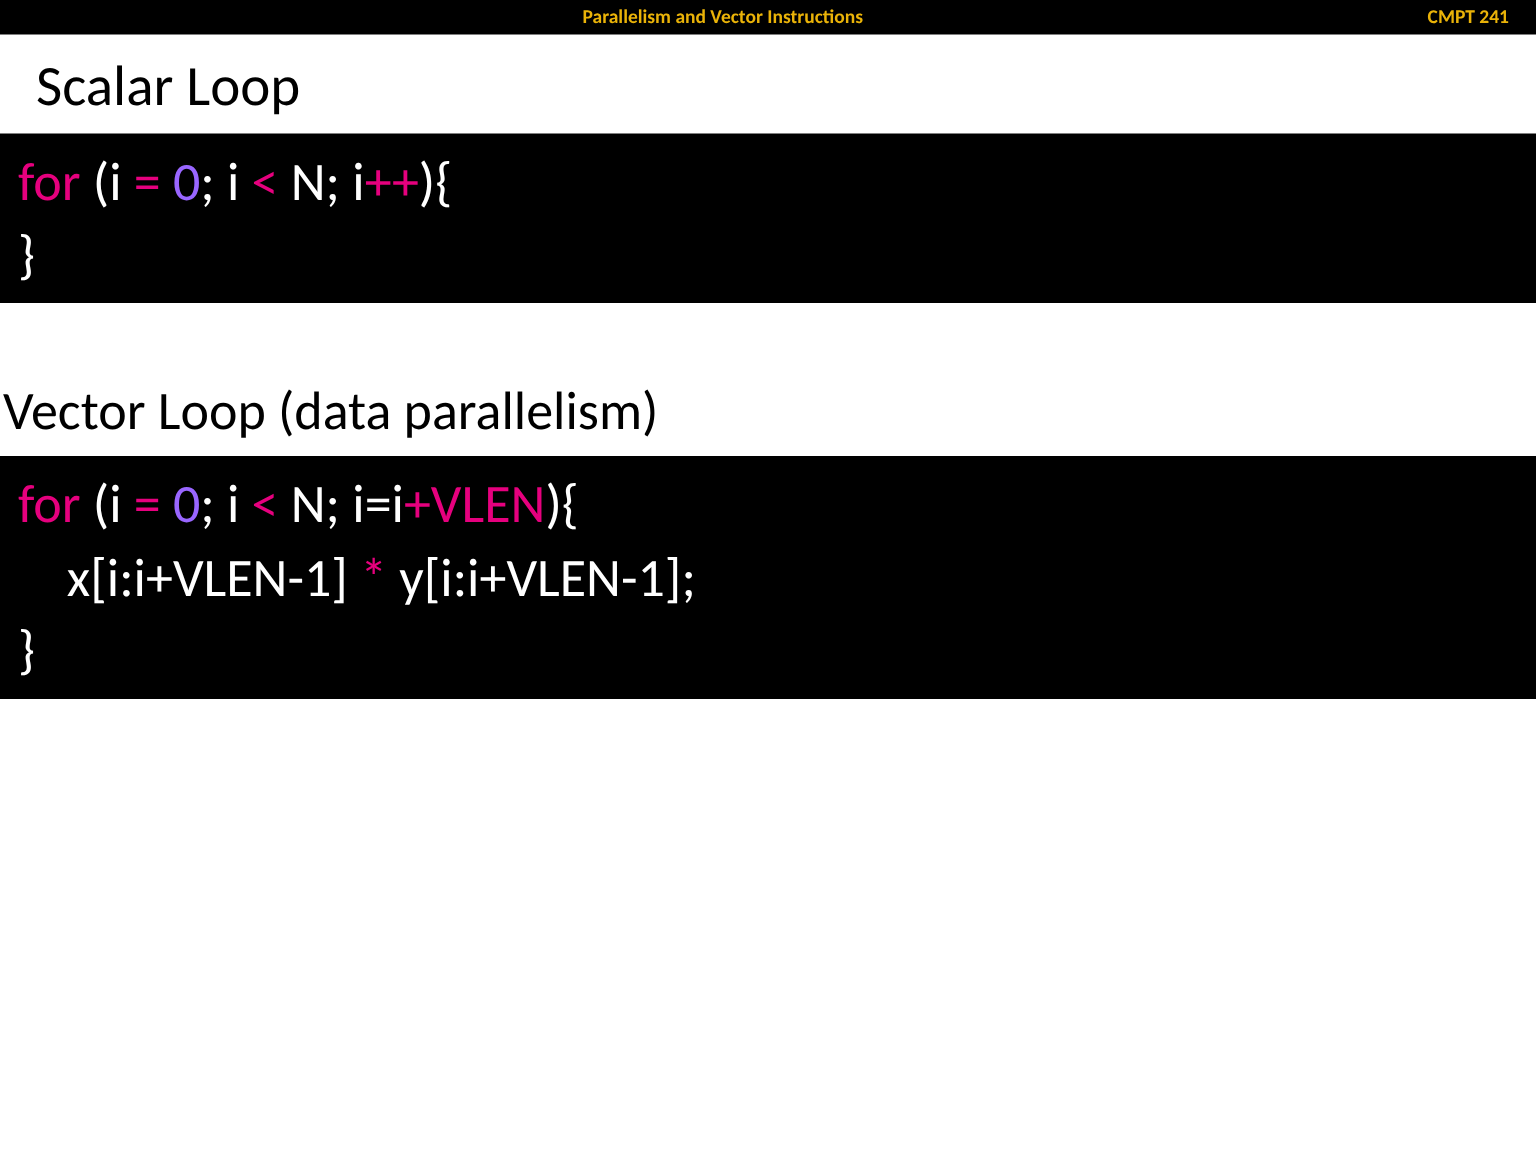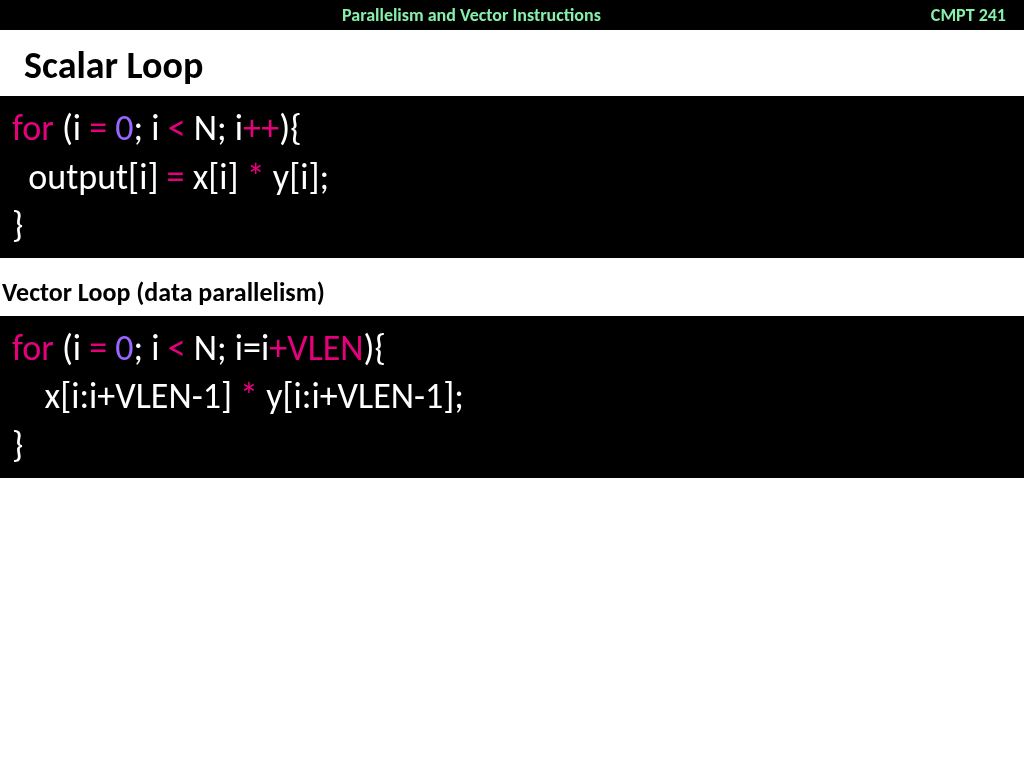--- a/index.html
+++ b/index.html
@@ -6,43 +6,44 @@
       margin: 0;
       padding: 0;
       width: 1024px;
       height: 768px;
       font-family: Calibri, Arial, sans-serif;
       background: white;
       overflow: hidden;
     }
     .banner {
       background: black;
-      color: #86efac;
+      color: #eab308;
       font-weight: bold;
       display: flex;
       justify-content: space-between;
       padding: 4px 12px;
-      font-size: 18px;
+      font-size: 13px;
     }
     .banner-center {
       flex: 1;
       text-align: center;
     }
     .banner-right {
       padding-right: 6px;
     }
     .section-heading {
       font-size: 38px;
-      font-weight: bold;
+      font-weight: normal;
       color: black;
       padding: 12px 24px 8px 24px;
     }
     .section-heading.sub {
       padding: 18px 6px 8px 2px;
-      font-size: 26px;
+      font-size: 36px;
+      margin-top: 32px;
     }
     .code-block {
       background: black;
       color: white;
       font-family: Calibri, Arial, sans-serif;
       font-size: 36px;
       padding: 8px 4px 8px 12px;
       line-height: 1.35;
     }
     .code-line {
@@ -58,21 +59,20 @@
 <div class="banner">
   <span></span>
   <span class="banner-center">Parallelism and Vector Instructions</span>
   <span class="banner-right">CMPT 241</span>
 </div>
 
 <div class="section-heading">Scalar Loop</div>
 
 <div class="code-block">
   <div class="code-line"><span class="kw">for </span><span class="txt">(i </span><span class="kw">= </span><span class="num">0</span><span class="txt">; i </span><span class="kw">&lt; </span><span class="txt">N; i</span><span class="kw">++</span><span class="txt">){</span></div>
-  <div class="code-line"><span class="txt">  output[i] </span><span class="kw">= </span><span class="txt">x[i] </span><span class="kw">* </span><span class="txt">y[i];</span></div>
   <div class="code-line"><span class="txt">}</span></div>
 </div>
 
 <div class="section-heading sub">Vector Loop (data parallelism)</div>
 
 <div class="code-block">
   <div class="code-line"><span class="kw">for </span><span class="txt">(i </span><span class="kw">= </span><span class="num">0</span><span class="txt">; i </span><span class="kw">&lt; </span><span class="txt">N; i=i</span><span class="kw">+VLEN</span><span class="txt">){</span></div>
   <div class="code-line"><span class="txt">    x[i:i+VLEN-1] </span><span class="kw">* </span><span class="txt">y[i:i+VLEN-1];</span></div>
   <div class="code-line"><span class="txt">}</span></div>
 </div>

